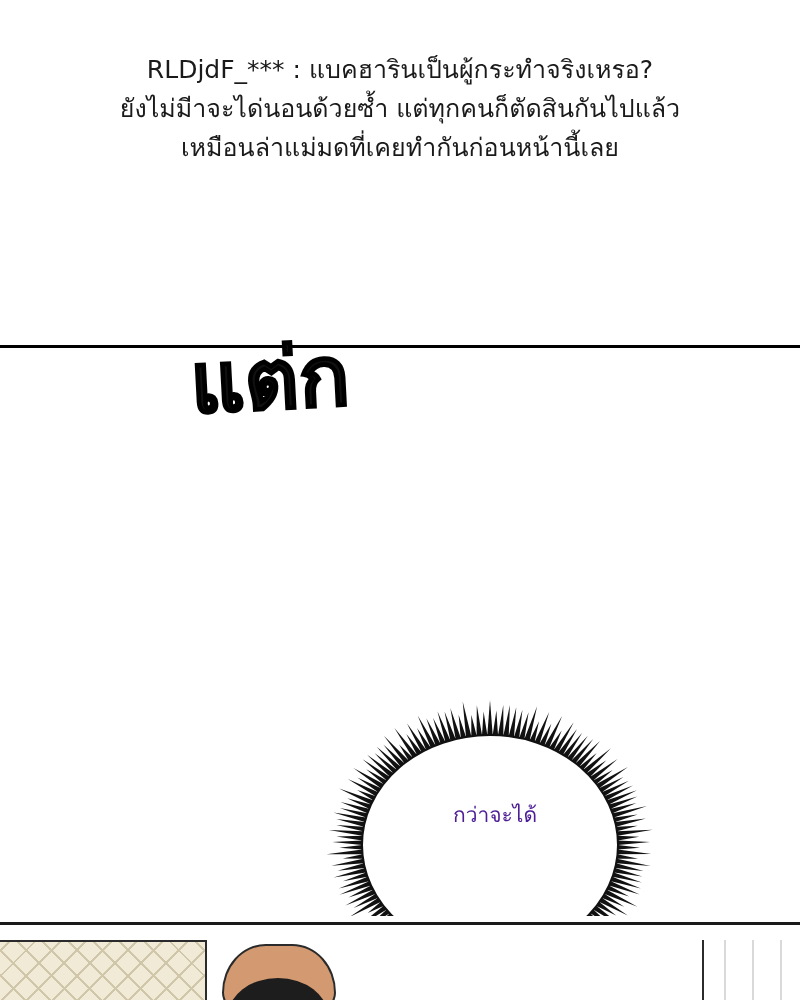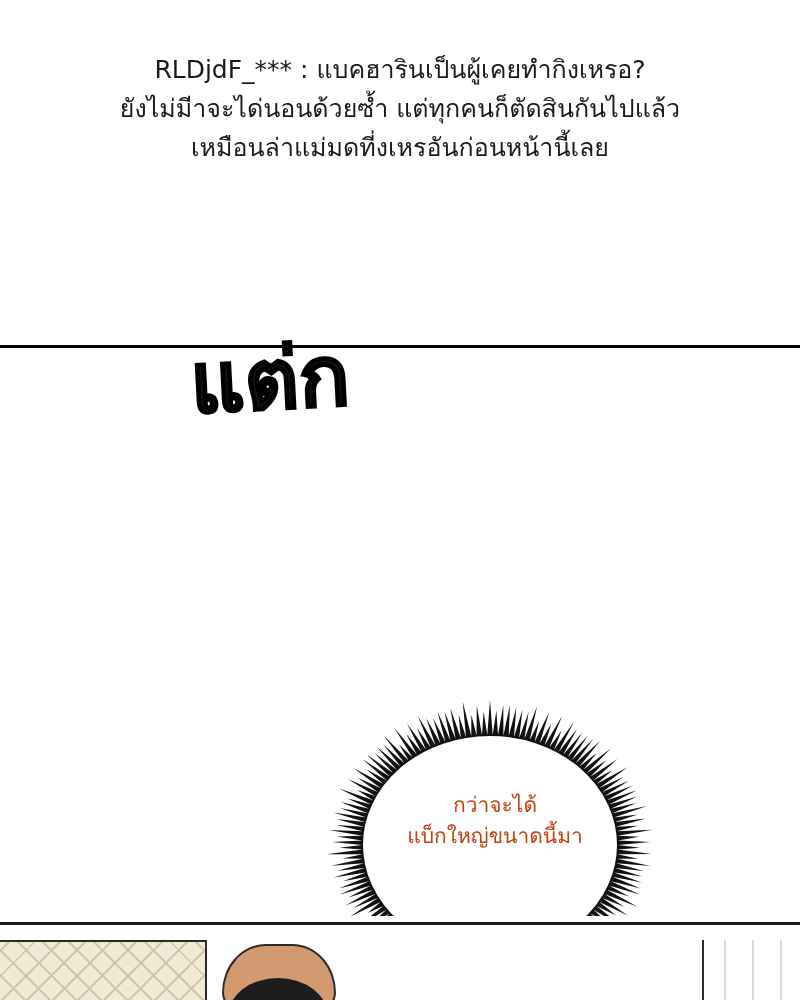--- a/index.html
+++ b/index.html
@@ -75,27 +75,27 @@
     left: 300px;
     width: 380px;
     height: 310px;
   }
   .balloon-svg {
     position: absolute;
     top: 0; left: 0;
   }
   .balloon-text {
     position: absolute;
-    top: 100px;
+    top: 110px;
     left: 60px;
     width: 270px;
     text-align: center;
     font-size: 21px;
     line-height: 31px;
-    color: #c2410c;
+    color: #4c1d95;
   }
   .balloon-text span {
     display: block;
     white-space: nowrap;
   }
 
   
   .scene {
     position: absolute;
     left: 0;
@@ -176,23 +176,23 @@
     height: 100%;
     background: #d9d9d9;
   }
 </style>
 </head>
 <body>
 
 <div class="page">
 
   <div class="comment-block">
-    <span class="comment-line comment-user">RLDjdF_*** : แบคฮารินเป็นผู้เคยทำกิงเหรอ?</span>
+    <span class="comment-line comment-user">RLDjdF_*** : แบคฮารินเป็นผู้กระทำจริงเหรอ?</span>
     <span class="comment-line">ยังไม่มีาจะได่นอนด้วยซ้ำ แต่ทุกคนก็ตัดสินกันไปแล้ว</span>
-    <span class="comment-line">เหมือนล่าแม่มดที่งเหรอันก่อนหน้านี้เลย</span>
+    <span class="comment-line">เหมือนล่าแม่มดที่เคยทำกันก่อนหน้านี้เลย</span>
   </div>
 
   <div class="panel-divider"></div>
 
   <div class="sfx">แต่ก</div>
 
   <div class="balloon-wrap">
     <svg class="balloon-svg" width="380" height="310" viewBox="0 0 380 310">
       <g id="spikes" fill="#111111">
           <path d="M318.0,155.0 L340.0,157.8 L317.9,159.6 Z"></path>
@@ -343,21 +343,20 @@
           <path d="M315.2,132.1 L345.8,128.6 L316.2,136.7 Z"></path>
           <path d="M316.2,136.7 L337.7,135.8 L317.0,141.2 Z"></path>
           <path d="M317.0,141.2 L352.6,139.8 L317.6,145.8 Z"></path>
           <path d="M317.6,145.8 L339.3,146.7 L317.9,150.4 Z"></path>
           <path d="M317.9,150.4 L350.1,152.0 L318.0,155.0 Z"></path>
         </g>
       <ellipse cx="190" cy="155" rx="128" ry="110" fill="#ffffff" stroke="#111111" stroke-width="2"></ellipse>
     </svg>
     <div class="balloon-text">
       <span>กว่าจะได้</span>
-      <span>แบ็กใหญ่ขนาดนี้มา</span>
     </div>
   </div>
 
   <div class="scene">
     <div class="scene-floor"></div>
     <div class="scene-line"></div>
     <div class="scene-rug">
       <div class="rug-pattern"></div>
     </div>
     <div class="scene-head"></div>

